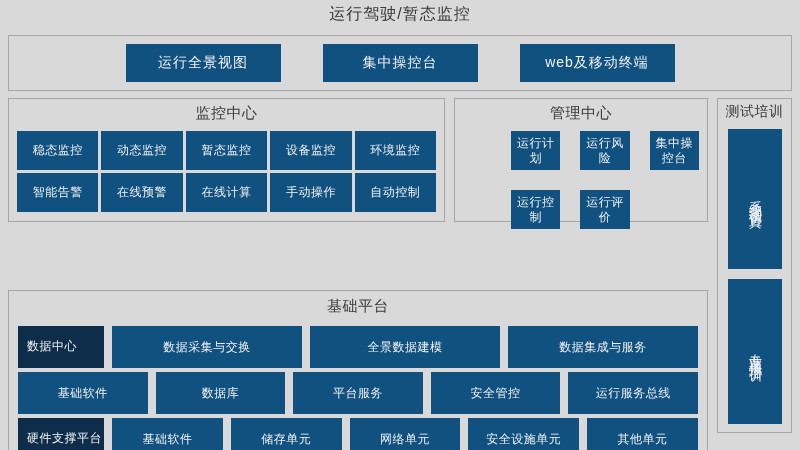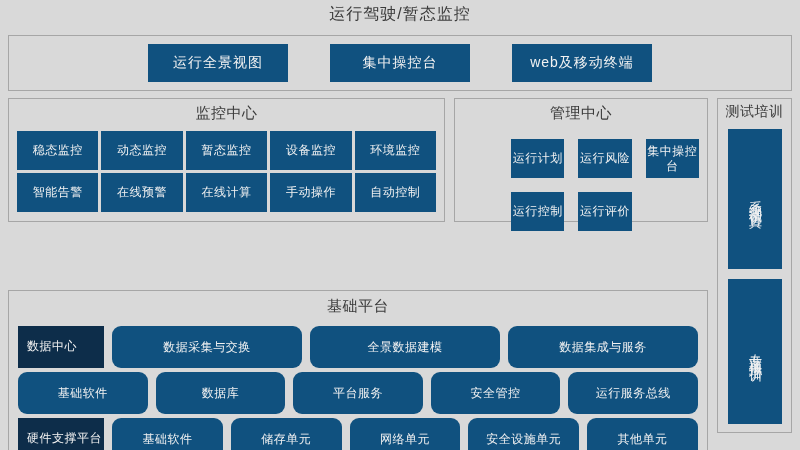--- a/index.html
+++ b/index.html
@@ -79,21 +79,21 @@
     left: 0;
     top: 0;
     width: 100%;
     height: 100%;
     display: flex;
     align-items: center;
     justify-content: center;
     gap: 42px;
   }
   #top-panel .tile {
-    width: 140px;
+    width: 155px;
     height: 38px;
   }
 
   
   #monitor-panel {
     left: 8px;
     top: 98px;
     width: 437px;
     height: 124px;
   }
@@ -114,25 +114,25 @@
     left: 454px;
     top: 98px;
     width: 254px;
     height: 124px;
   }
   #manage-panel .panel-title { margin-top: 6px; }
   .grid3 {
     position: absolute;
     left: 8px;
     right: 8px;
-    top: 40px;
+    top: 32px;
     display: grid;
     grid-template-columns: repeat(3, 1fr);
     grid-template-rows: 39px 39px;
-    gap: 14px;
+    gap: 20px;
     padding-left: 48px;
   }
 
   
   #side-panel {
     left: 717px;
     top: 98px;
     width: 75px;
     height: 335px;
   }
@@ -196,21 +196,20 @@
     box-sizing: border-box;
     letter-spacing: 0.5px;
   }
   .base-items {
     flex: 1 1 auto;
     display: flex;
     gap: 8px;
   }
   .base-items .tile {
     flex: 1 1 0;
-    border-radius: 9px;
   }
 </style>
 </head>
 <body>
 
 <div id="root">
 
   <div id="top-title">运行驾驶/暂态监控</div>
 
   <div class="panel" id="top-panel">

